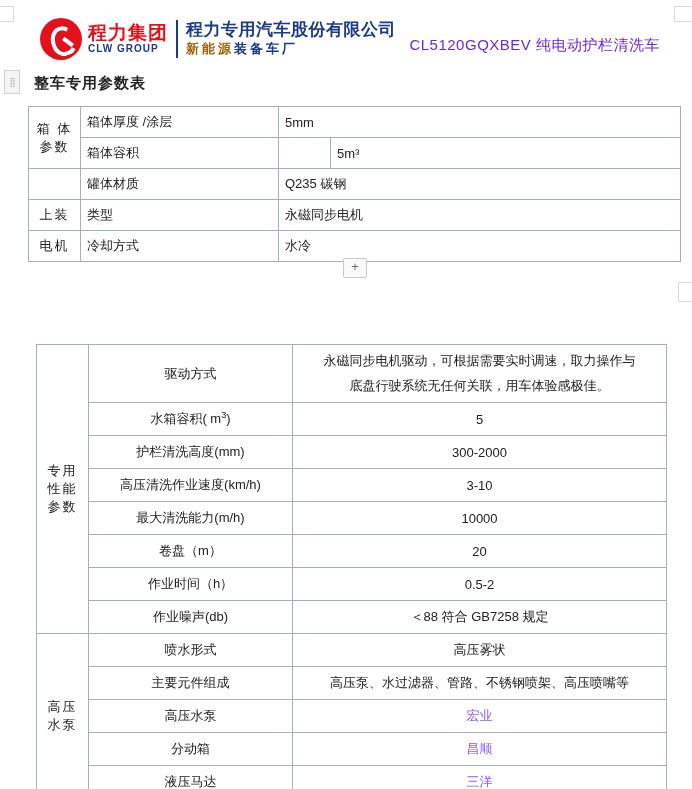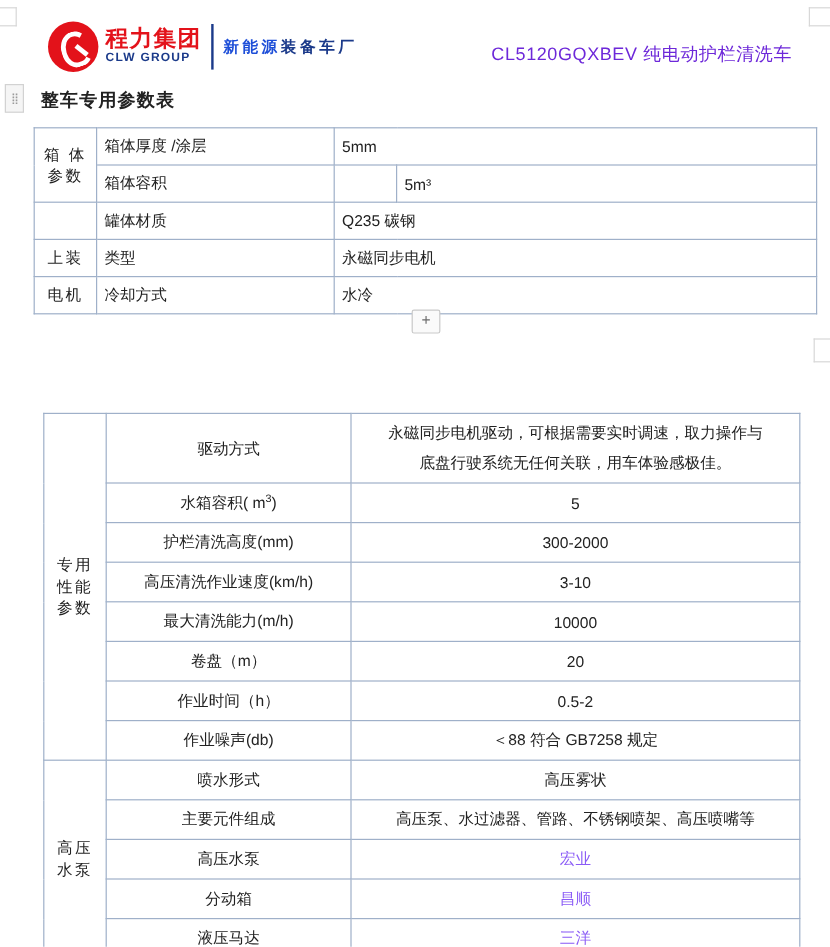--- a/index.html
+++ b/index.html
@@ -99,21 +99,21 @@
     font-weight: bold;
     line-height: 1.2;
     letter-spacing: 0.5px;
   }
   .company-line2 {
     font-size: 13px;
     font-weight: bold;
     line-height: 1.3;
     letter-spacing: 3px;
   }
-  .company-line2 .red { color: #1d4ed8; }
+  .company-line2 .red { color: #a16207; }
   .company-line2 .blue { color: #1b3a8a; }
   .model-title {
     position: absolute;
     right: 32px;
     top: 22px;
     font-size: 15px;
     color: #6d28d9;
     letter-spacing: 0.5px;
   }
 
@@ -218,20 +218,21 @@
 
   <div class="header">
     <div class="logo-wrap">
       <div class="logo-mark"></div>
       <div>
         <div class="logo-cn">程力集团</div>
         <div class="logo-en">CLW GROUP</div>
       </div>
       <div class="logo-divider"></div>
       <div>
+        <div class="company-line1">程力专用汽车股份有限公司</div>
         <div class="company-line2">
           <span class="red">新能源</span><span class="blue">装备车厂</span>
         </div>
       </div>
     </div>
     <div class="model-title">CL5120GQXBEV 纯电动护栏清洗车</div>
   </div>
 
   <div class="left-handle">⣿</div>
   <div class="section-title">整车专用参数表</div>

